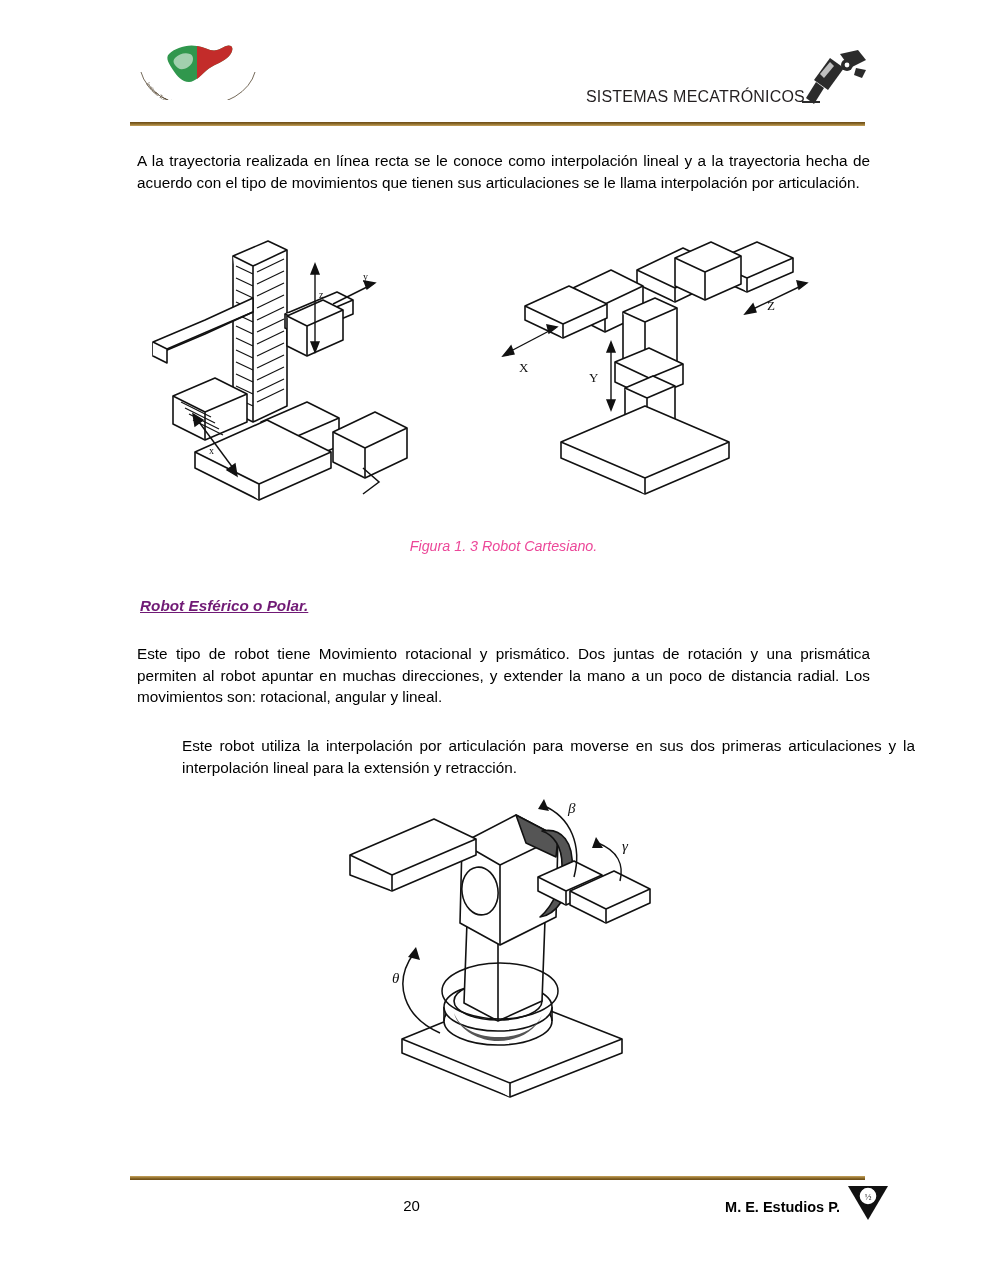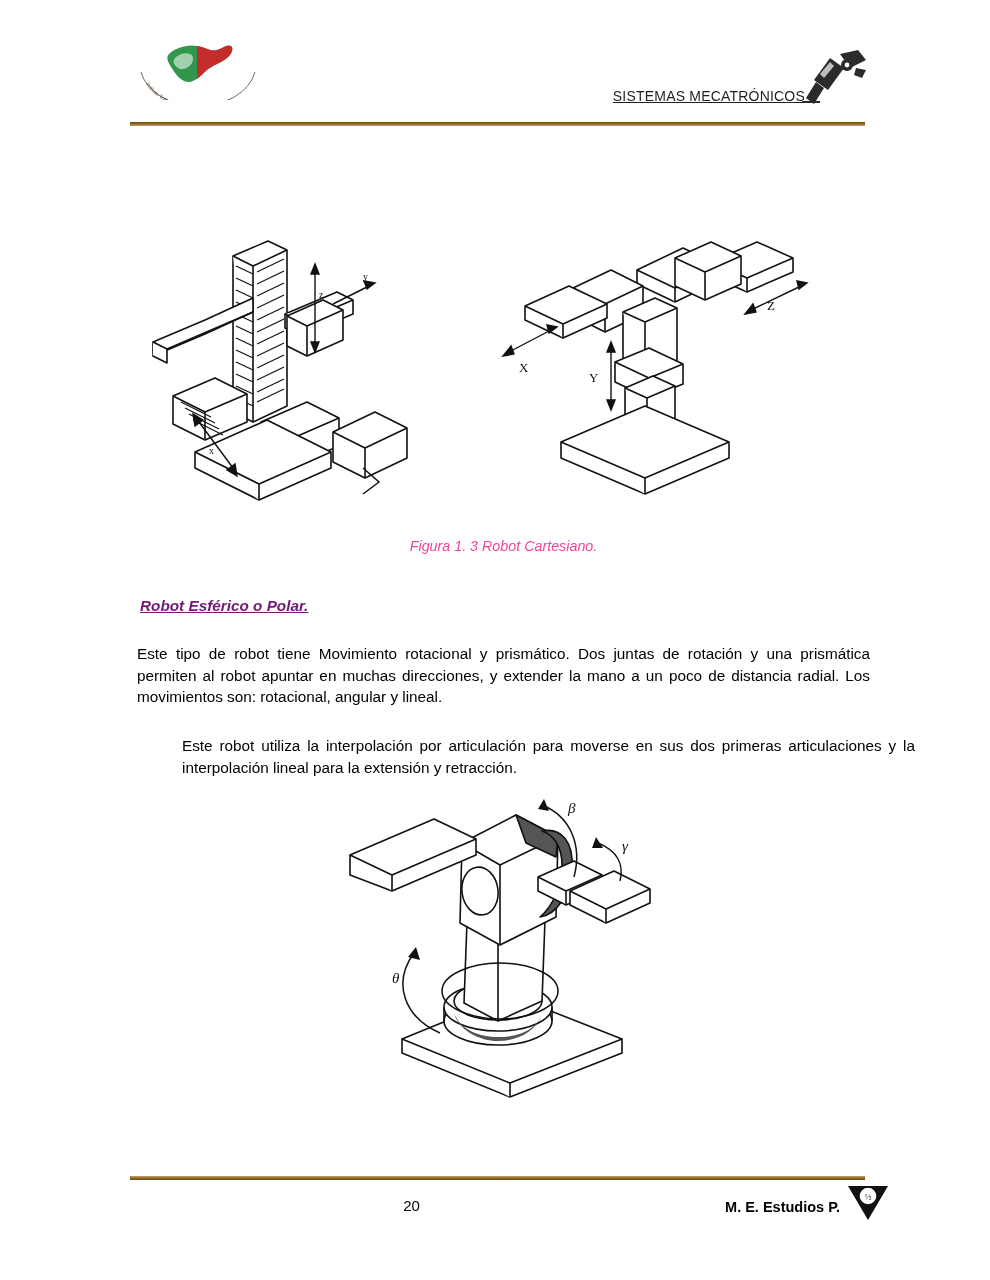--- a/index.html
+++ b/index.html
@@ -41,25 +41,24 @@
     position: absolute;
     left: 0;
     top: 0;
     width: 125px;
     height: 62px;
   }
   .header-title {
     position: absolute;
     right: 60px;
     top: 50px;
-    font-size: 14px;
+    font-size: 16px;
     letter-spacing: 0.2px;
     color: #231f20;
     white-space: nowrap;
-    text-decoration: underline;
   }
   .header-robot {
     position: absolute;
     right: -5px;
     top: 10px;
     width: 70px;
     height: 58px;
   }
   .header-rule {
     position: absolute;
@@ -221,20 +220,23 @@
           <circle cx="47" cy="17" r="2.4"></circle>
           <path d="M20 26 L30 14 L34 18 L24 30 Z" opacity="0.7"></path>
         </g>
         <path d="M2 54 L20 54" stroke="#2b2b2b" stroke-width="2"></path>
       </svg>
     </div>
   </div>
 
   <div class="header-rule"></div>
 
+  <div class="content">
+    <p class="para">A la trayectoria realizada en línea recta se le conoce como interpolación lineal y a la trayectoria hecha de acuerdo con el tipo de movimientos que tienen sus articulaciones se le llama interpolación por articulación.</p>
+  </div>
 
   <div class="fig-cartesian">
     <svg viewBox="0 0 733 285" xmlns="http://www.w3.org/2000/svg">
       <g stroke="#111" fill="#ffffff" stroke-width="1.6" stroke-linejoin="round">
 
         <path d="M96 20 L131 5 L150 14 L150 170 L116 186 L96 176 Z"></path>
         <path d="M96 20 L116 30 L116 186"></path>
         <path d="M116 30 L150 14"></path>
         <g stroke-width="1.1">
           <path d="M120 36 L147 23"></path>

